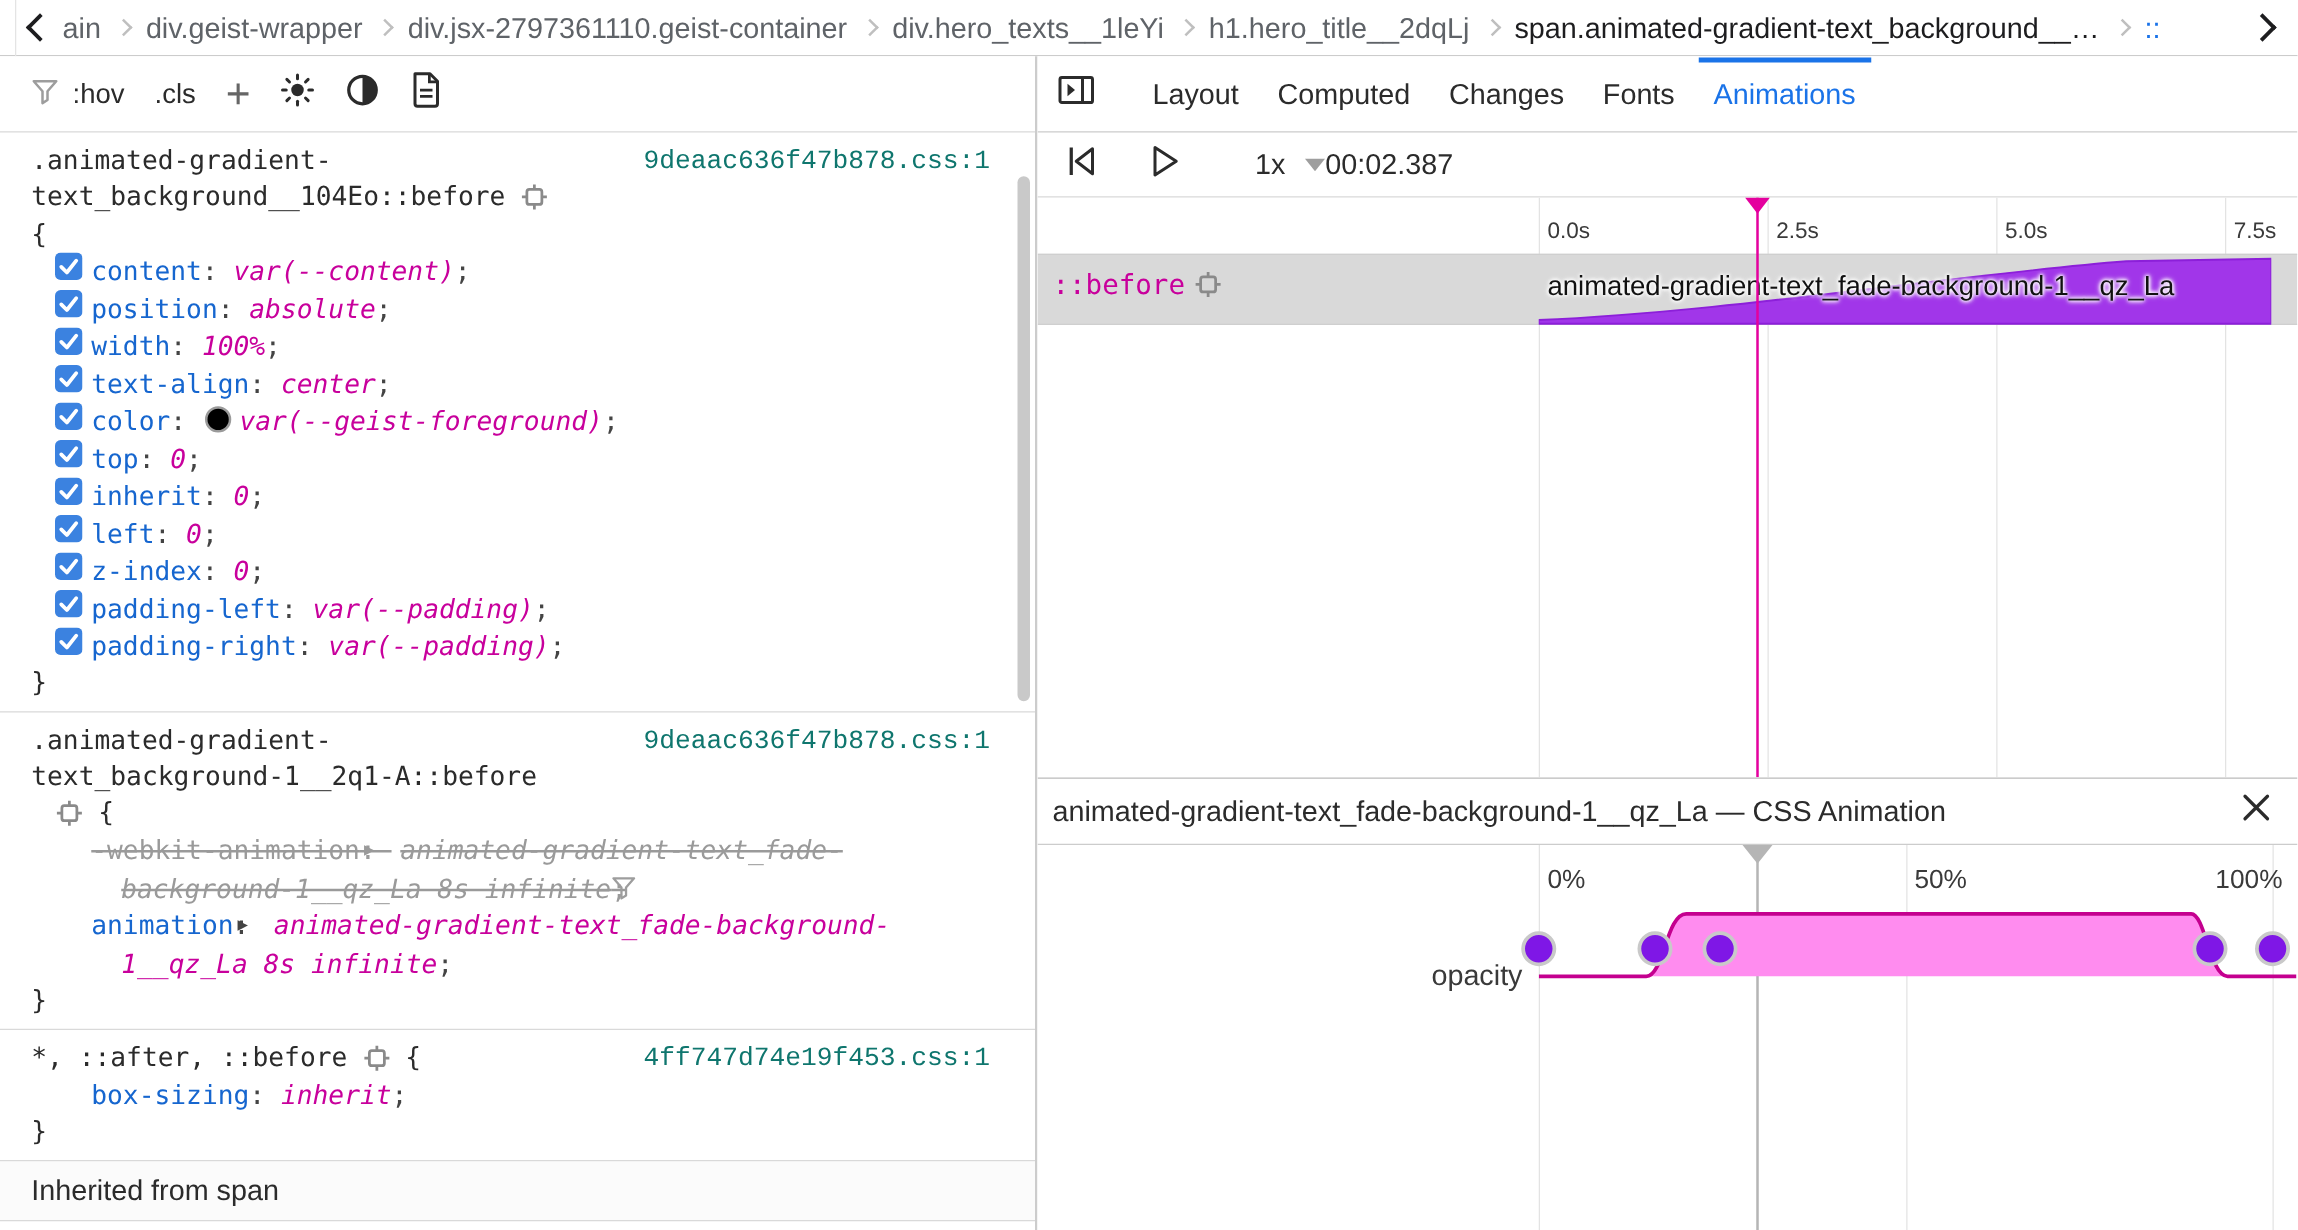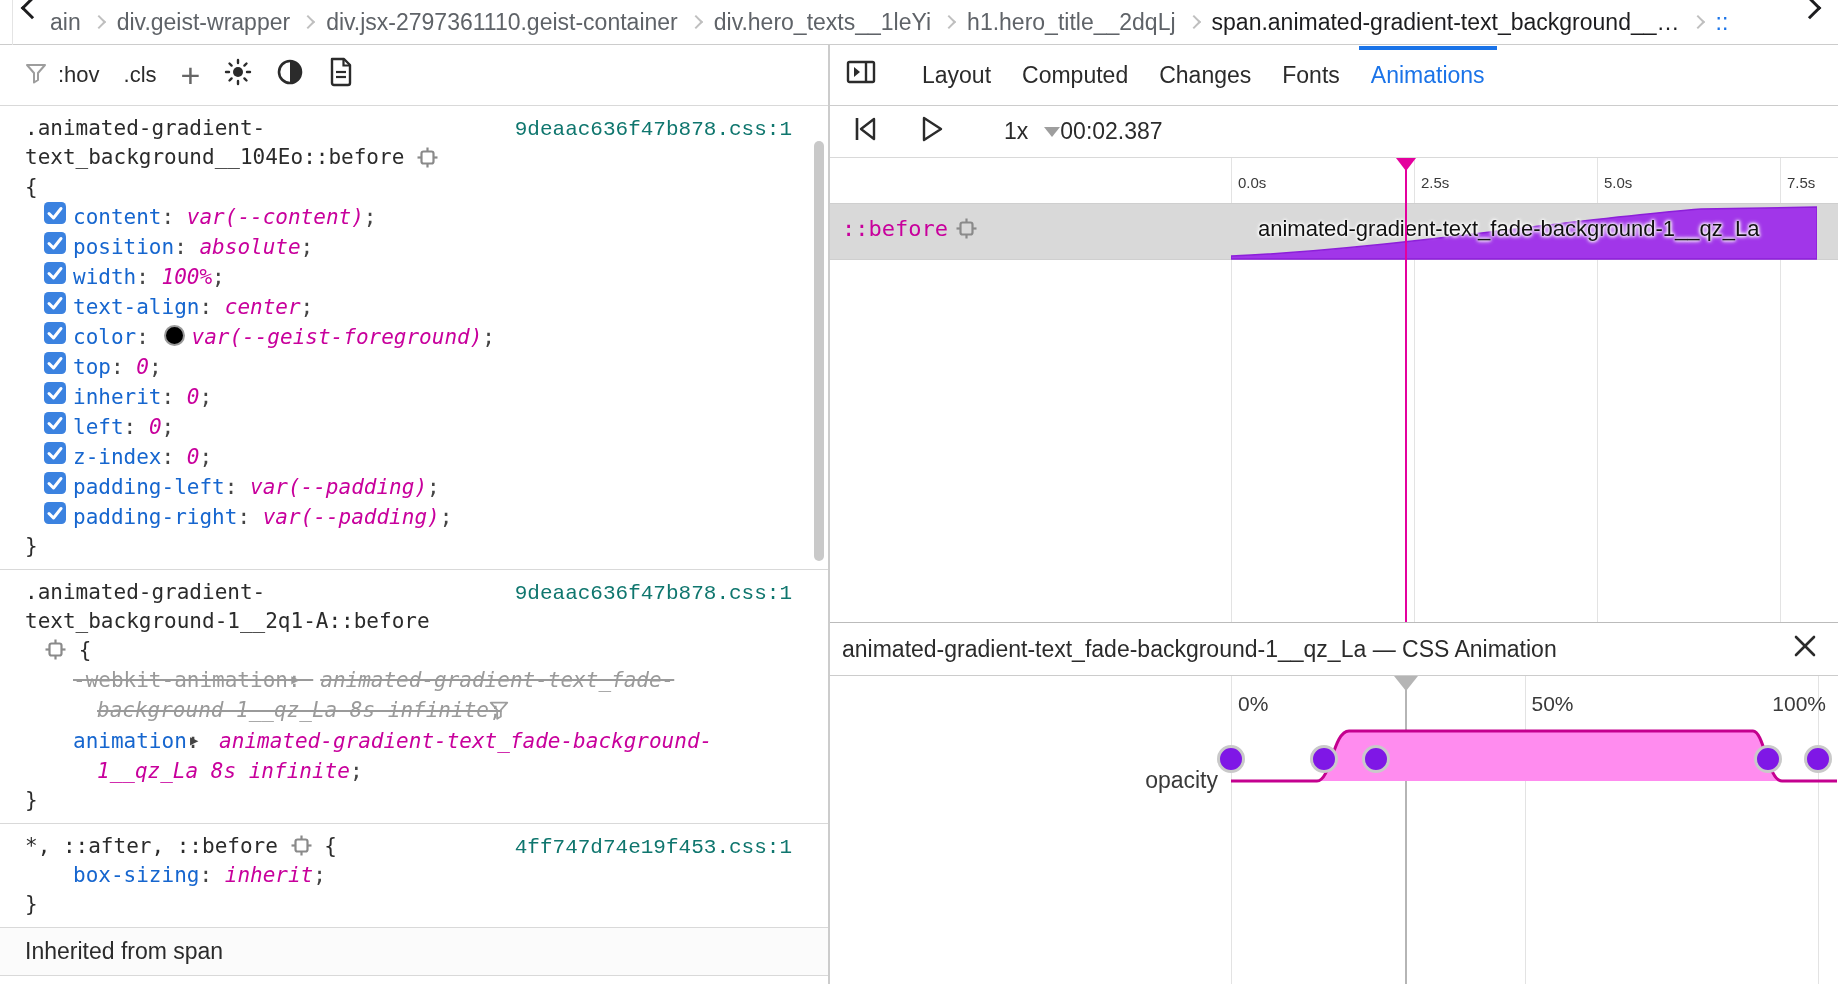--- a/index.html
+++ b/index.html
@@ -6,21 +6,21 @@
   body{
     width:1838px;height:984px;overflow:hidden;background:#fff;position:relative;
     font-family:"Liberation Sans", sans-serif; color:#2b2b2b;
     -webkit-font-smoothing:antialiased;
   }
   .mono{font-family:"DejaVu Sans Mono", monospace;}
 
   
   .breadcrumb-bar{
     position:absolute;left:0;top:0;width:1838px;height:44px;background:#fff;
-    border-bottom:1px solid #ccc;display:flex;white-space:nowrap;overflow:hidden;
+    border-bottom:1px solid #ccc;display:flex;align-items:center;white-space:nowrap;overflow:hidden;
   }
   .window-edge{position:absolute;left:12px;top:0;bottom:0;width:1px;background:#e4e4e4;}
   .chev{display:inline-block;width:13px;height:13px;border-top:3px solid #1d1d1f;border-right:3px solid #1d1d1f;flex:0 0 auto;}
   .chev.left{transform:rotate(-135deg);margin-left:24px;margin-right:10px;}
   .chev.rightbig{transform:rotate(45deg);margin-left:14px;margin-right:20px;}
   .crumbs{display:flex;align-items:center;flex:1 1 auto;overflow:hidden;font-size:23px;}
   .crumb{color:#5f6368;flex:0 0 auto;cursor:default;}
   .crumb.selected{color:#1d1d1f;}
   .crumb.pseudo{color:#1a73e8;}
   .sep{display:inline-block;width:8px;height:8px;border-top:2.5px solid #bfbfbf;border-right:2.5px solid #bfbfbf;transform:rotate(45deg);margin:0 13px;flex:0 0 auto;}
@@ -73,28 +73,27 @@
   .anim-toolbar{
     position:absolute;left:0;top:61px;width:100%;height:52px;border-bottom:1px solid #d9d9d9;
     display:flex;align-items:center;padding-left:20px;box-sizing:border-box;font-size:23px;color:#2b2b2b;
   }
   .rate{margin-left:58px;cursor:pointer;}
   .caret{width:0;height:0;border-left:8px solid transparent;border-right:8px solid transparent;border-top:10px solid #9e9e9e;margin-left:16px;cursor:pointer;}
   .cur-time{}
 
   .anim-timeline{position:absolute;left:0;top:113px;width:100%;height:464px;overflow:hidden;}
   .gridline{position:absolute;top:0;bottom:0;width:1px;background:#e3e3e3;}
-  .tick-label{position:absolute;top:16px;font-size:15px;color:#3a3a3a;}
+  .tick-label{position:absolute;top:16px;font-size:18px;color:#3a3a3a;}
   .anim-row{position:absolute;left:0;top:45px;width:100%;height:57px;background:#d9d9d9;border-top:1px solid #cfcfcf;border-bottom:1px solid #cfcfcf;box-sizing:border-box;}
   .row-label{position:absolute;left:12px;top:58px;font-size:22px;color:#c8009c;display:flex;align-items:center;gap:8px;}
   .anim-bar-svg{position:absolute;left:401px;top:46px;}
   .bar-label{
     position:absolute;left:408px;top:58px;font-size:22px;color:#111;white-space:nowrap;cursor:pointer;
     text-shadow:0 0 3px #fff,0 0 3px #fff,0 0 4px #fff,0 0 5px rgba(255,255,255,.9);
-    margin-left:20px;
   }
   .playhead-line{position:absolute;top:0;bottom:0;width:2px;background:#e4009e;}
   .playhead-tri{position:absolute;top:0;width:0;height:0;border-left:10px solid transparent;border-right:10px solid transparent;border-top:13px solid #e4009e;}
 
   .anim-detail{position:absolute;left:0;top:577px;width:100%;height:362px;border-top:1px solid #bbb;background:#fff;}
   .detail-header{position:relative;height:53px;border-bottom:1px solid #ccc;display:flex;align-items:center;padding:0 20px 0 12px;box-sizing:border-box;font-size:23px;color:#2b2b2b;}
   .close-x{margin-left:auto;cursor:pointer;}
   .detail-grid .gridline{top:53px;}
   .pct-label{position:absolute;top:69px;font-size:21px;color:#3a3a3a;}
   .detail-playhead{position:absolute;left:575px;top:53px;bottom:0;width:2px;background:#b5b5b5;}

